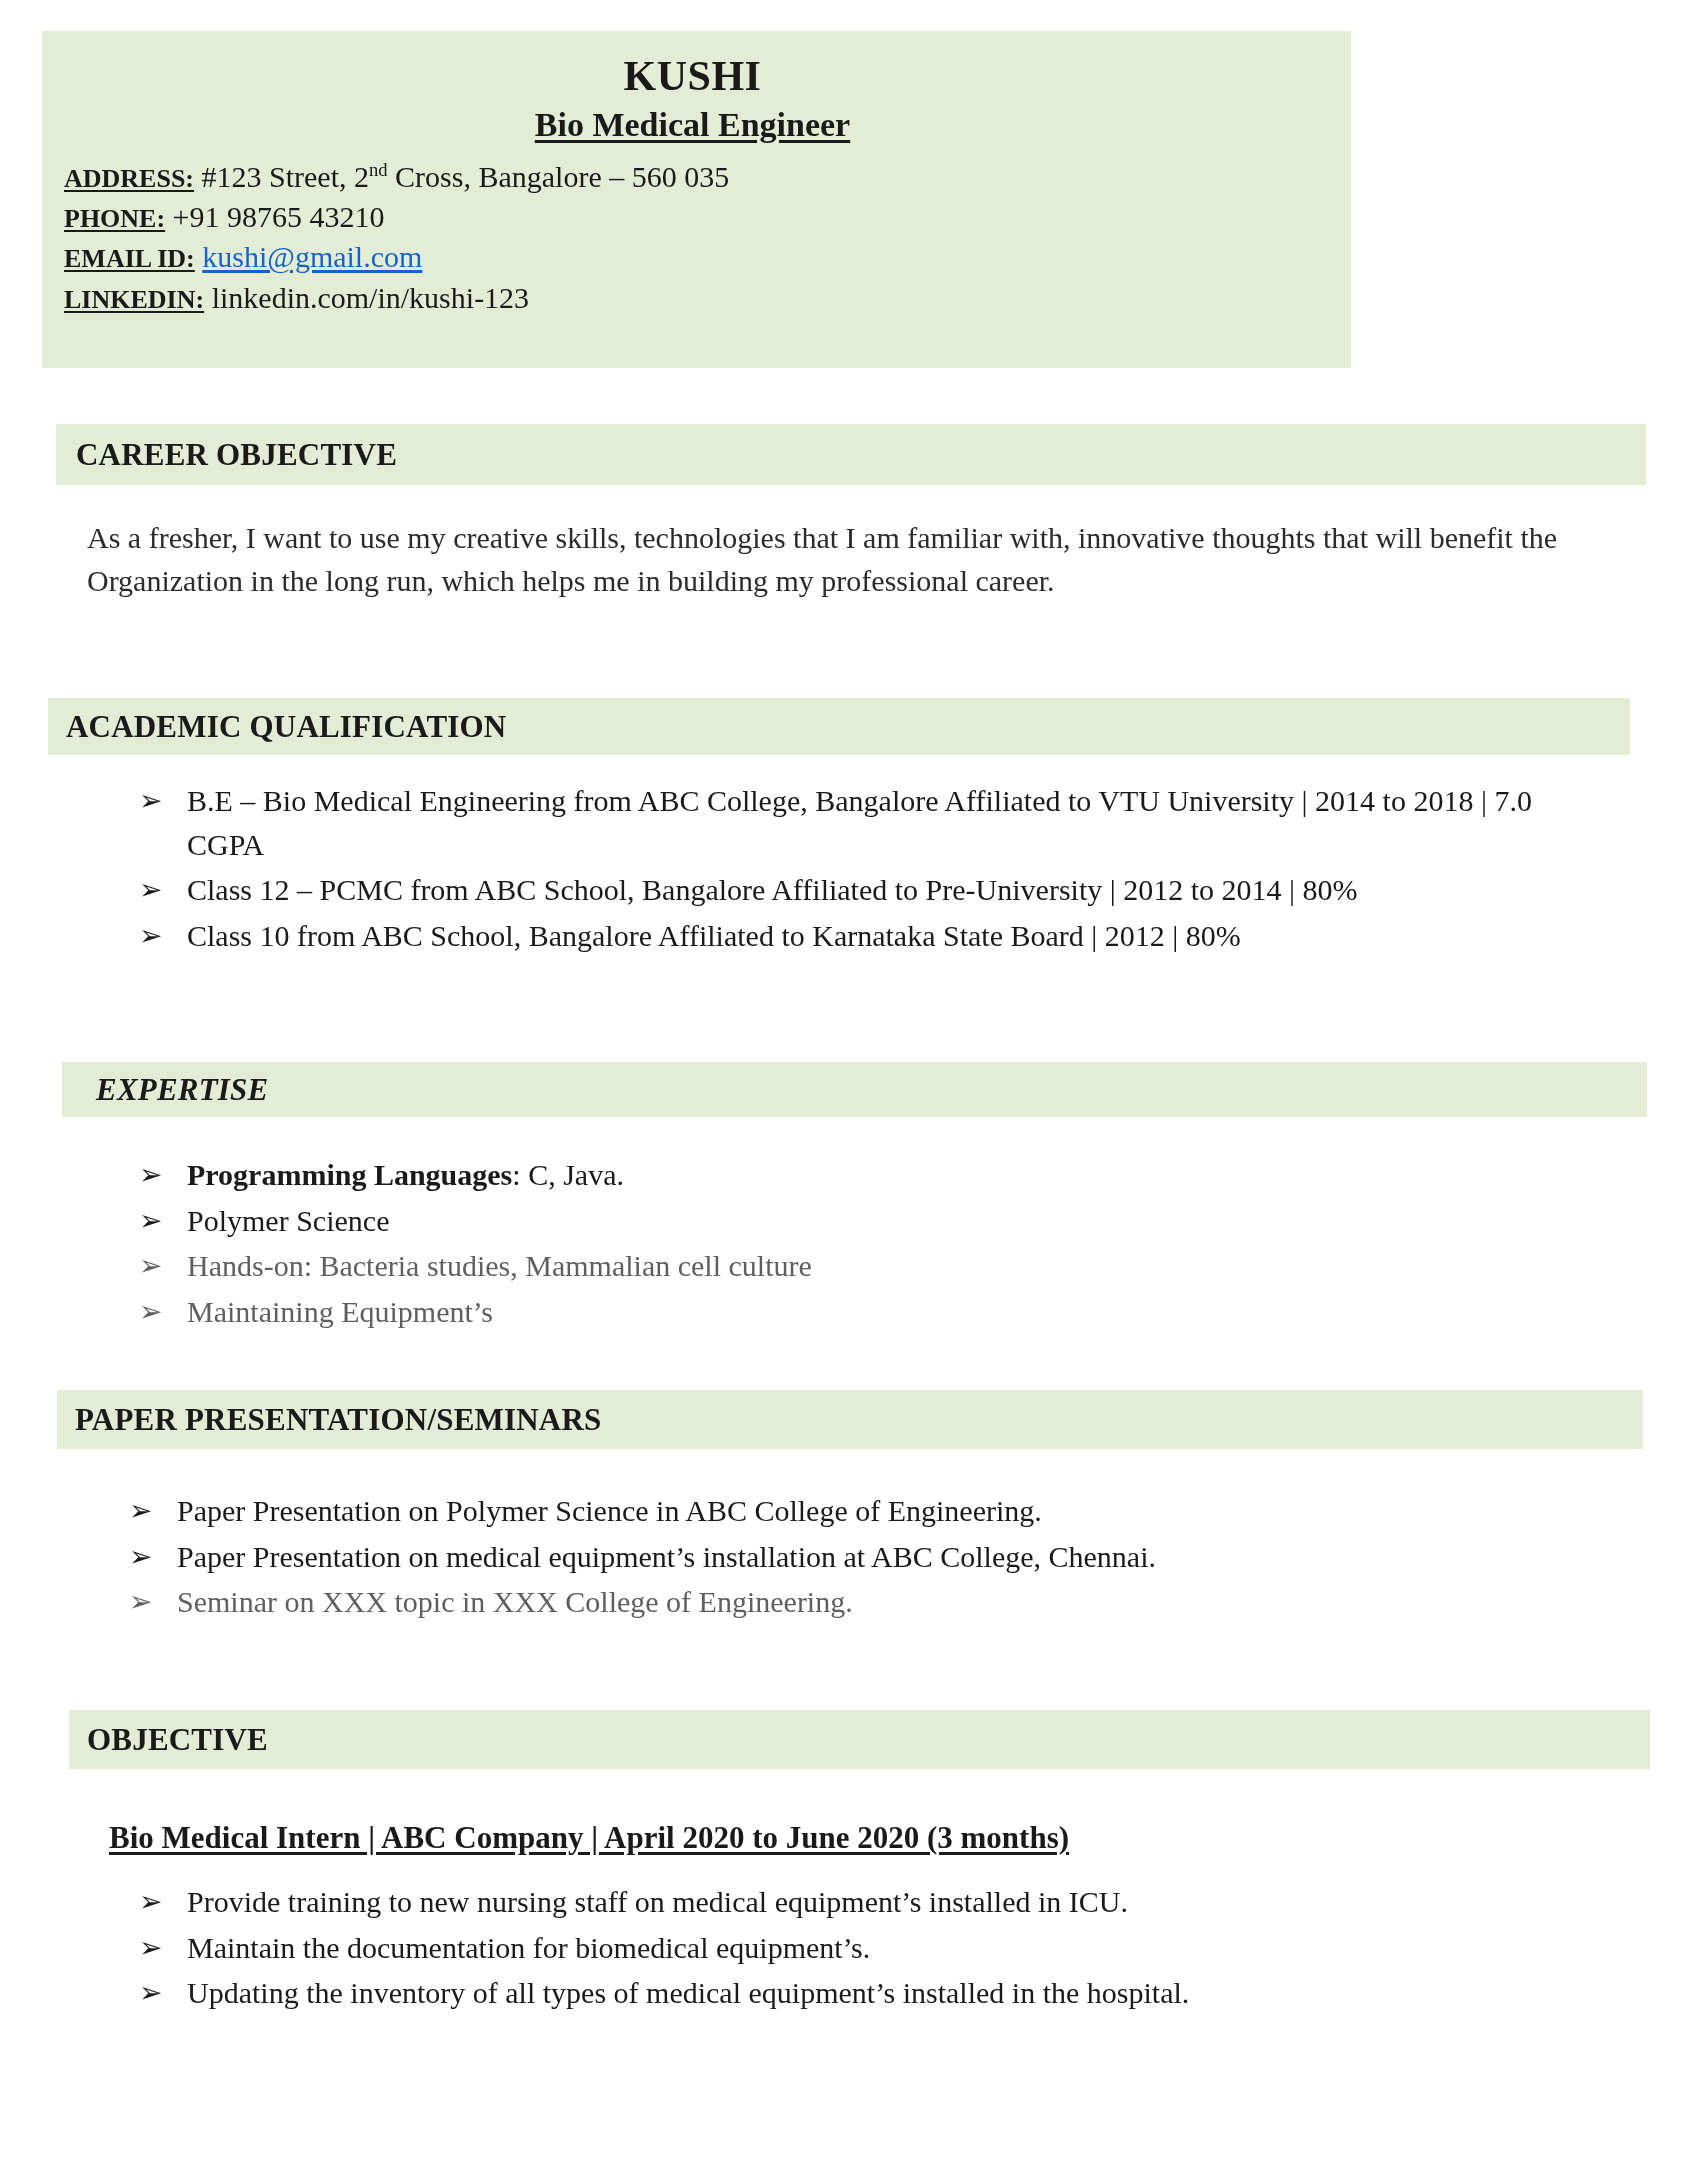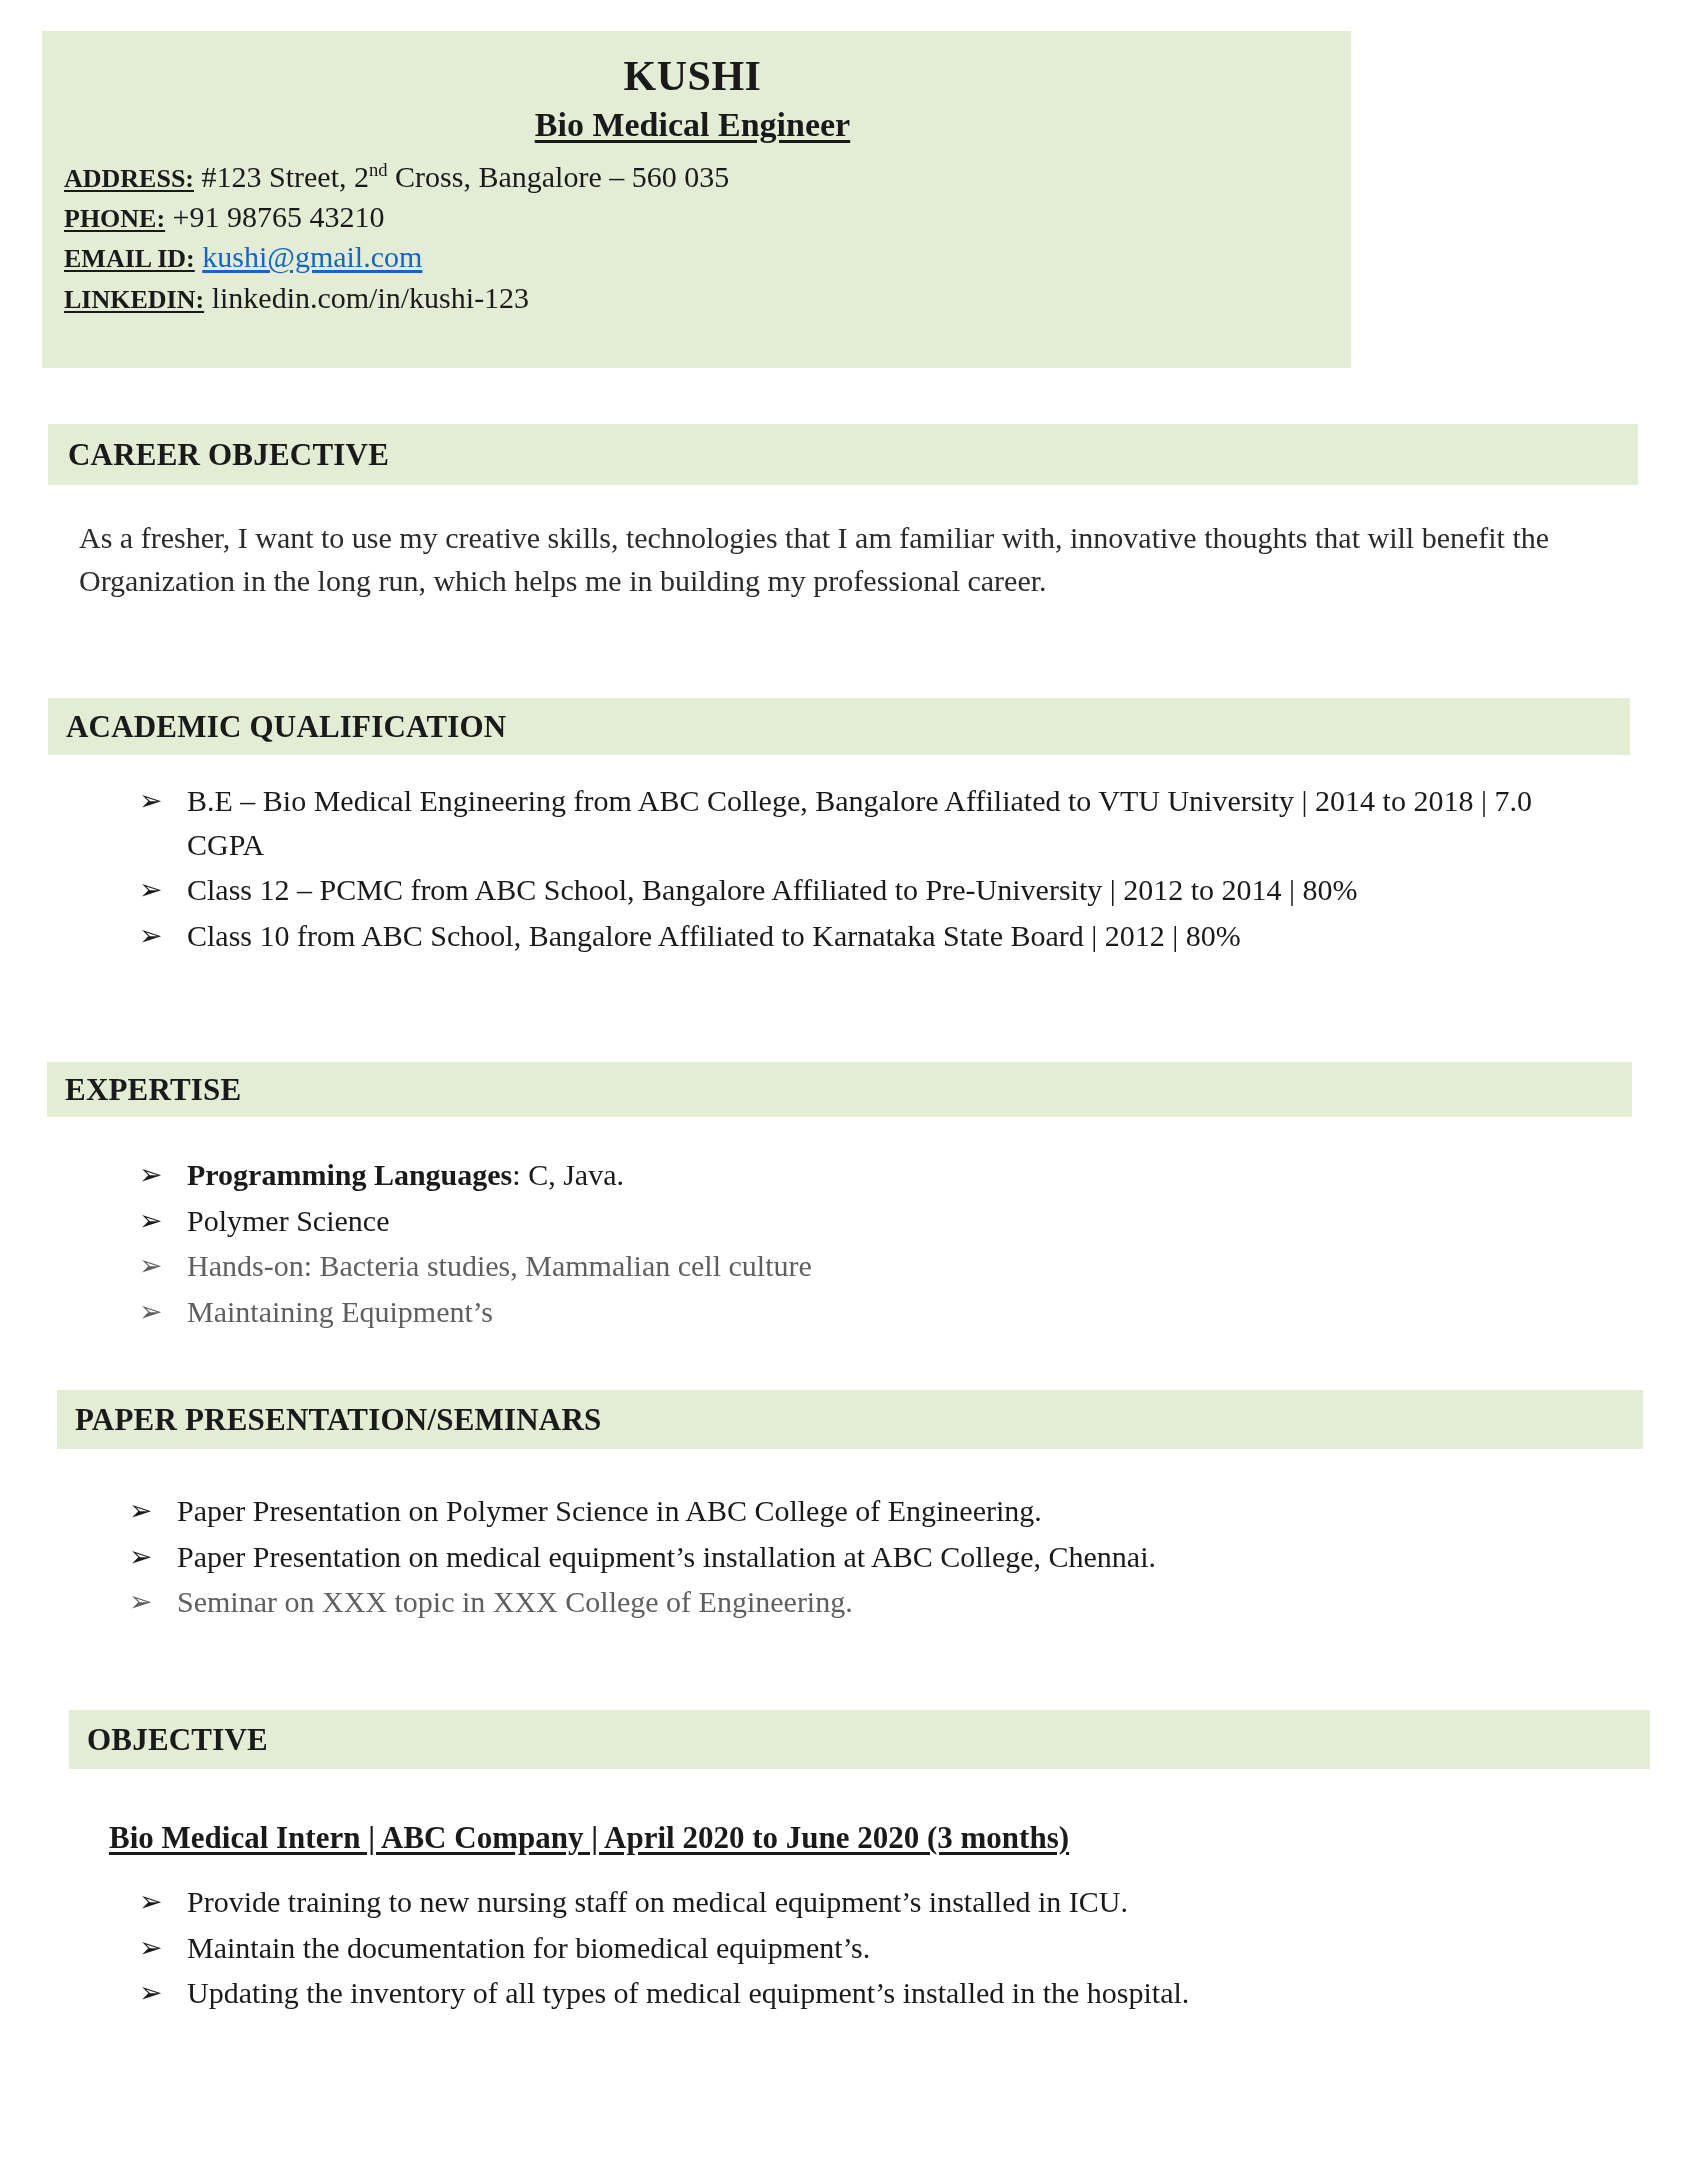--- a/index.html
+++ b/index.html
@@ -176,21 +176,21 @@
         <span class="contact-key">LINKEDIN:</span>
         <span class="contact-val">linkedin.com/in/kushi-123</span>
       </div>
 
     </div>
   </div>
 
 
 </div>
 
-<div class="section" style="left:0; top:424px; width:1495px;">
+<div class="section" style="left:0; top:424px; width:1495px;padding-left:8px;">
   <div class="sec-bar" style="margin-left:48px; width:1590px; height:61px; padding-left:20px;">
     <span class="sec-title">CAREER OBJECTIVE</span>
   </div>
   <div class="body-text" style="margin-left:79px; width:1475px; margin-top:32px;">As a fresher, I want to use my creative skills, technologies that I am familiar with, innovative thoughts that will benefit the Organization in the long run, which helps me in building my professional career.</div>
 </div>
 
 <div class="section" style="left:0; top:698px; width:1683px;">
   <div class="sec-bar" style="margin-left:48px; width:1582px; height:57px; padding-left:18px;">
     <span class="sec-title">ACADEMIC QUALIFICATION</span>
   </div>
@@ -204,21 +204,21 @@
       <span>Class 12 – PCMC from ABC School, Bangalore Affiliated to Pre-University | 2012 to 2014 | 80%</span>
     </li>
     <li>
       <span class="arrow">➢</span>
       <span>Class 10 from ABC School, Bangalore Affiliated to Karnataka State Board | 2012 | 80%</span>
     </li>
   </ul>
 </div>
 
 <div class="section" style="left:0; top:1062px; width:1683px;">
-  <div class="sec-bar" style="margin-left:47px; width:1585px; height:55px; padding-left:18px;">
+  <div class="sec-bar" style="margin-left:62px; width:1585px; height:55px; padding-left:34px;font-style:italic;">
     <span class="sec-title">EXPERTISE</span>
   </div>
   <ul class="bullets" style="margin-left:139px; width:1426px; margin-top:36px;">
     <li>
       <span class="arrow">➢</span>
       <span class="b">Programming Languages</span><span>: C, Java.</span>
     </li>
     <li>
       <span class="arrow">➢</span>
       <span>Polymer Science</span>

